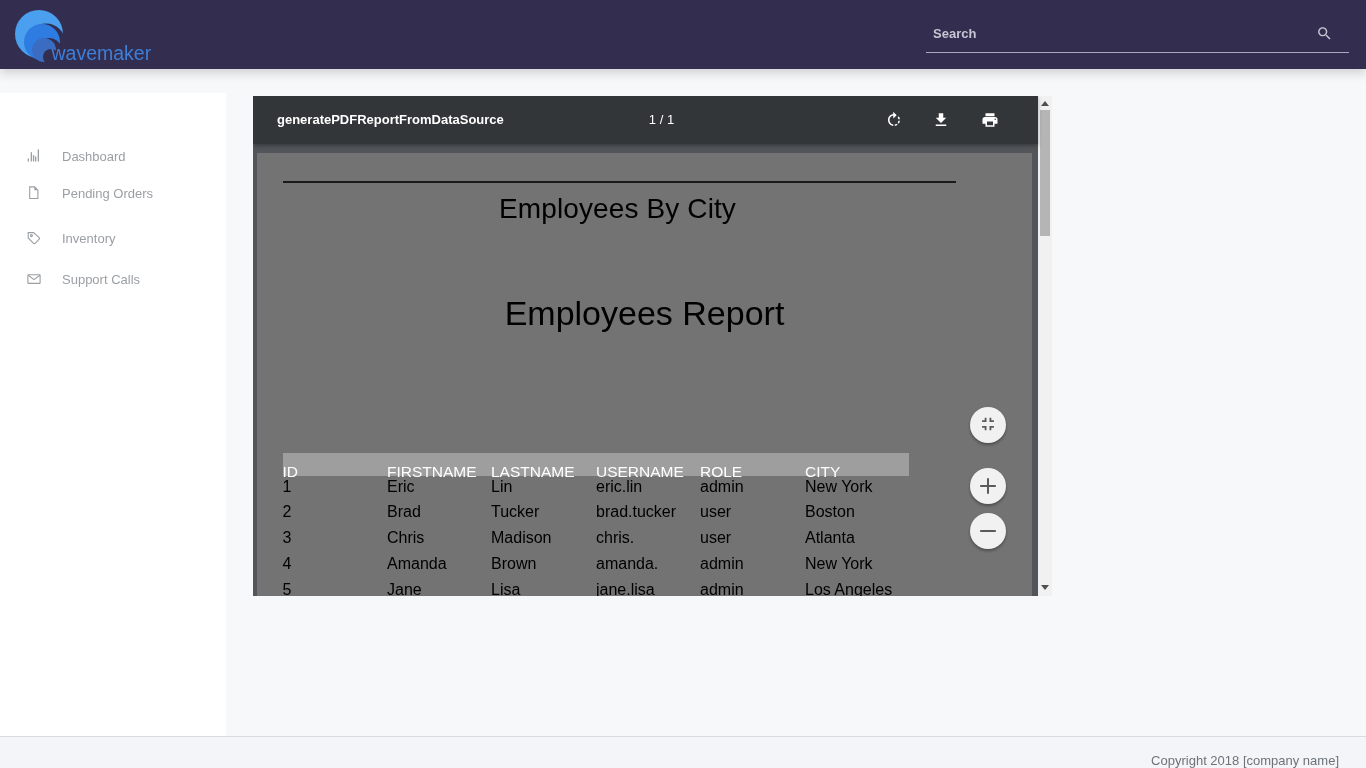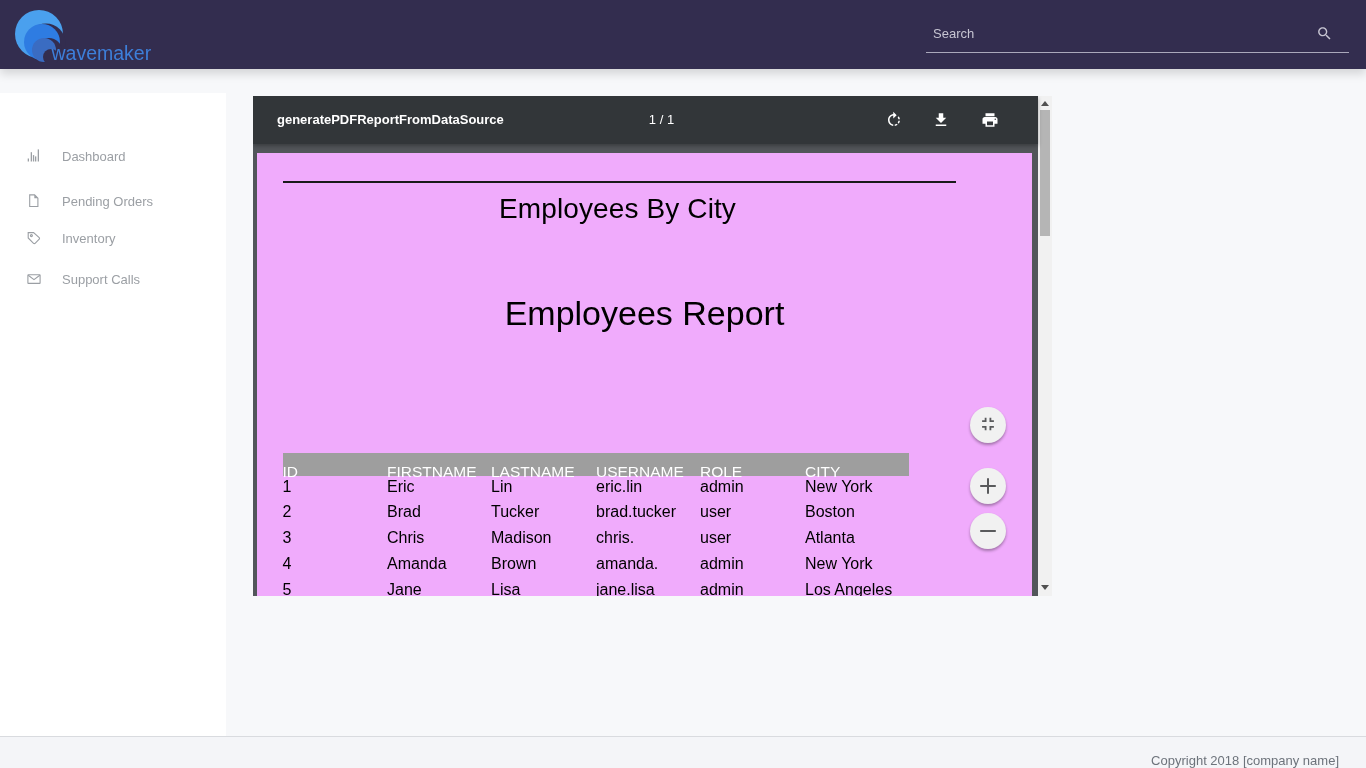--- a/index.html
+++ b/index.html
@@ -3,42 +3,42 @@
 <meta charset="utf-8">
 <style>
   * { margin:0; padding:0; box-sizing:border-box; }
   html,body { width:1366px; height:768px; overflow:hidden; }
   body { font-family:"Liberation Sans", sans-serif; background:#f7f8fa; position:relative; }
 
   
   .navbar { position:absolute; left:0; top:0; width:1366px; height:69px; background:#332d4f; box-shadow:0 5px 9px rgba(0,0,0,0.14); z-index:20; }
   .logo { position:absolute; left:13px; top:7px; }
   .search-wrap { position:absolute; left:926px; top:0; width:423px; height:69px; }
-  .search-ph { position:absolute; left:7px; top:25.5px; font-size:13px; color:#c7c5d2; }
+  .search-ph { position:absolute; left:7px; top:25.5px; font-size:13px; color:#c7c5d2;font-weight:bold; }
   .search-line { position:absolute; left:0; bottom:16px; width:423px; height:1px; background:#aaa8bb; }
   .search-icon { position:absolute; right:16px; top:25px; }
 
   
   .sidebar { position:absolute; left:0; top:69px; width:226px; height:647px; background:#ffffff;margin-top:24px; }
   .menu-item { position:absolute; left:0; width:226px; height:41px; color:#9b9fa4; font-size:13px; }
   .menu-item .mi-icon { position:absolute; left:27px; top:13px; }
   .menu-item .mi-label { position:absolute; left:62px; top:13px; }
 
   
   .footer { position:absolute; left:0; top:716px; width:1366px; height:52px; background:#f4f5f8; border-top:1px solid #d9dbdf;margin-top:20px; }
   .footer span { position:absolute; right:27px; top:16px; font-size:13px; color:#6d737b; }
 
   
   .viewer { position:absolute; left:253px; top:96px; width:799px; height:500px; background:#52565a; overflow:hidden; }
   .toolbar { position:absolute; left:0; top:0; width:785px; height:48px; background:#323639; box-shadow:0 2px 4px rgba(0,0,0,0.3); z-index:5; }
   .tb-title { position:absolute; left:24px; top:0; height:48px; line-height:48px; color:#ffffff; font-size:13px; font-weight:bold; }
   .tb-page { position:absolute; left:0; top:0; width:785px; height:48px; line-height:48px; text-align:center; color:#ffffff; font-size:13px;padding-left:32px; }
   .tb-icon { position:absolute; top:15px; }
 
-  .page { position:absolute; left:4px; top:57px; width:775px; height:600px; background:#f0abfc; }
+  .page { position:absolute; left:4px; top:57px; width:775px; height:600px; background:#737373; }
   .hline { position:absolute; left:26px; top:28px; width:673px; height:2px; background:#1a1a1a; }
   .t1 { position:absolute; left:24px; top:55px; width:673px; text-align:center; font-size:28px; line-height:1px; color:#000; letter-spacing:0.12px; }
   .t2 { position:absolute; left:0; top:159.8px; width:775px; text-align:center; font-size:34px; line-height:1px; color:#000; }
   .thead { position:absolute; left:26px; top:300px; width:626px; height:23px; background:#9e9e9e; }
   .thead span { position:absolute; top:10px; font-size:15.5px; color:#ffffff; }
   .trow { position:absolute; left:26px; width:627px; height:25px; }
   .trow span { position:absolute; top:0; font-size:16px; color:#000; }
   .c0{left:-0.5px;} .c1{left:104px;text-align:right;} .c2{left:208px;} .c3{left:313px;} .c4{left:417px;} .c5{left:522px;}
 
   
@@ -84,21 +84,21 @@
         <g fill="#9b9fa4">
           <rect x="0.7" y="9.5" width="1.3" height="3"></rect>
           <rect x="3.7" y="3.2" width="1.3" height="9.3"></rect>
           <rect x="5.9" y="6.1" width="1.3" height="6.4"></rect>
           <rect x="8.0" y="7.4" width="1.3" height="5.1"></rect>
           <rect x="10.7" y="0.4" width="1.3" height="12.1"></rect>
         </g>
       </svg>
       <span class="mi-label">Dashboard</span>
     </div>
-    <div class="menu-item" style="top:88px;">
+    <div class="menu-item" style="top:80px;">
       <svg class="mi-icon" width="14" height="14" viewBox="0 0 14 14" fill="none" stroke="#9b9fa4" stroke-width="1.1">
         <path d="M2.7 0.85 h4.9 l3.3 3.3 v8.3 h-8.2 z"></path>
         <path d="M7.3 0.85 v3.5 h3.7 z" fill="#9b9fa4" stroke="none"></path>
       </svg>
       <span class="mi-label">Pending Orders</span>
     </div>
     <div class="menu-item" style="top:166.4px;">
       <svg class="mi-icon" width="14" height="14" viewBox="0 0 14 14" fill="none" stroke="#9b9fa4" stroke-width="1.1">
         <rect x="0.9" y="2.8" width="12.2" height="8.6" rx="0.5"></rect>
         <path d="M1.2 3.2 L7 7.6 L12.8 3.2"></path>

